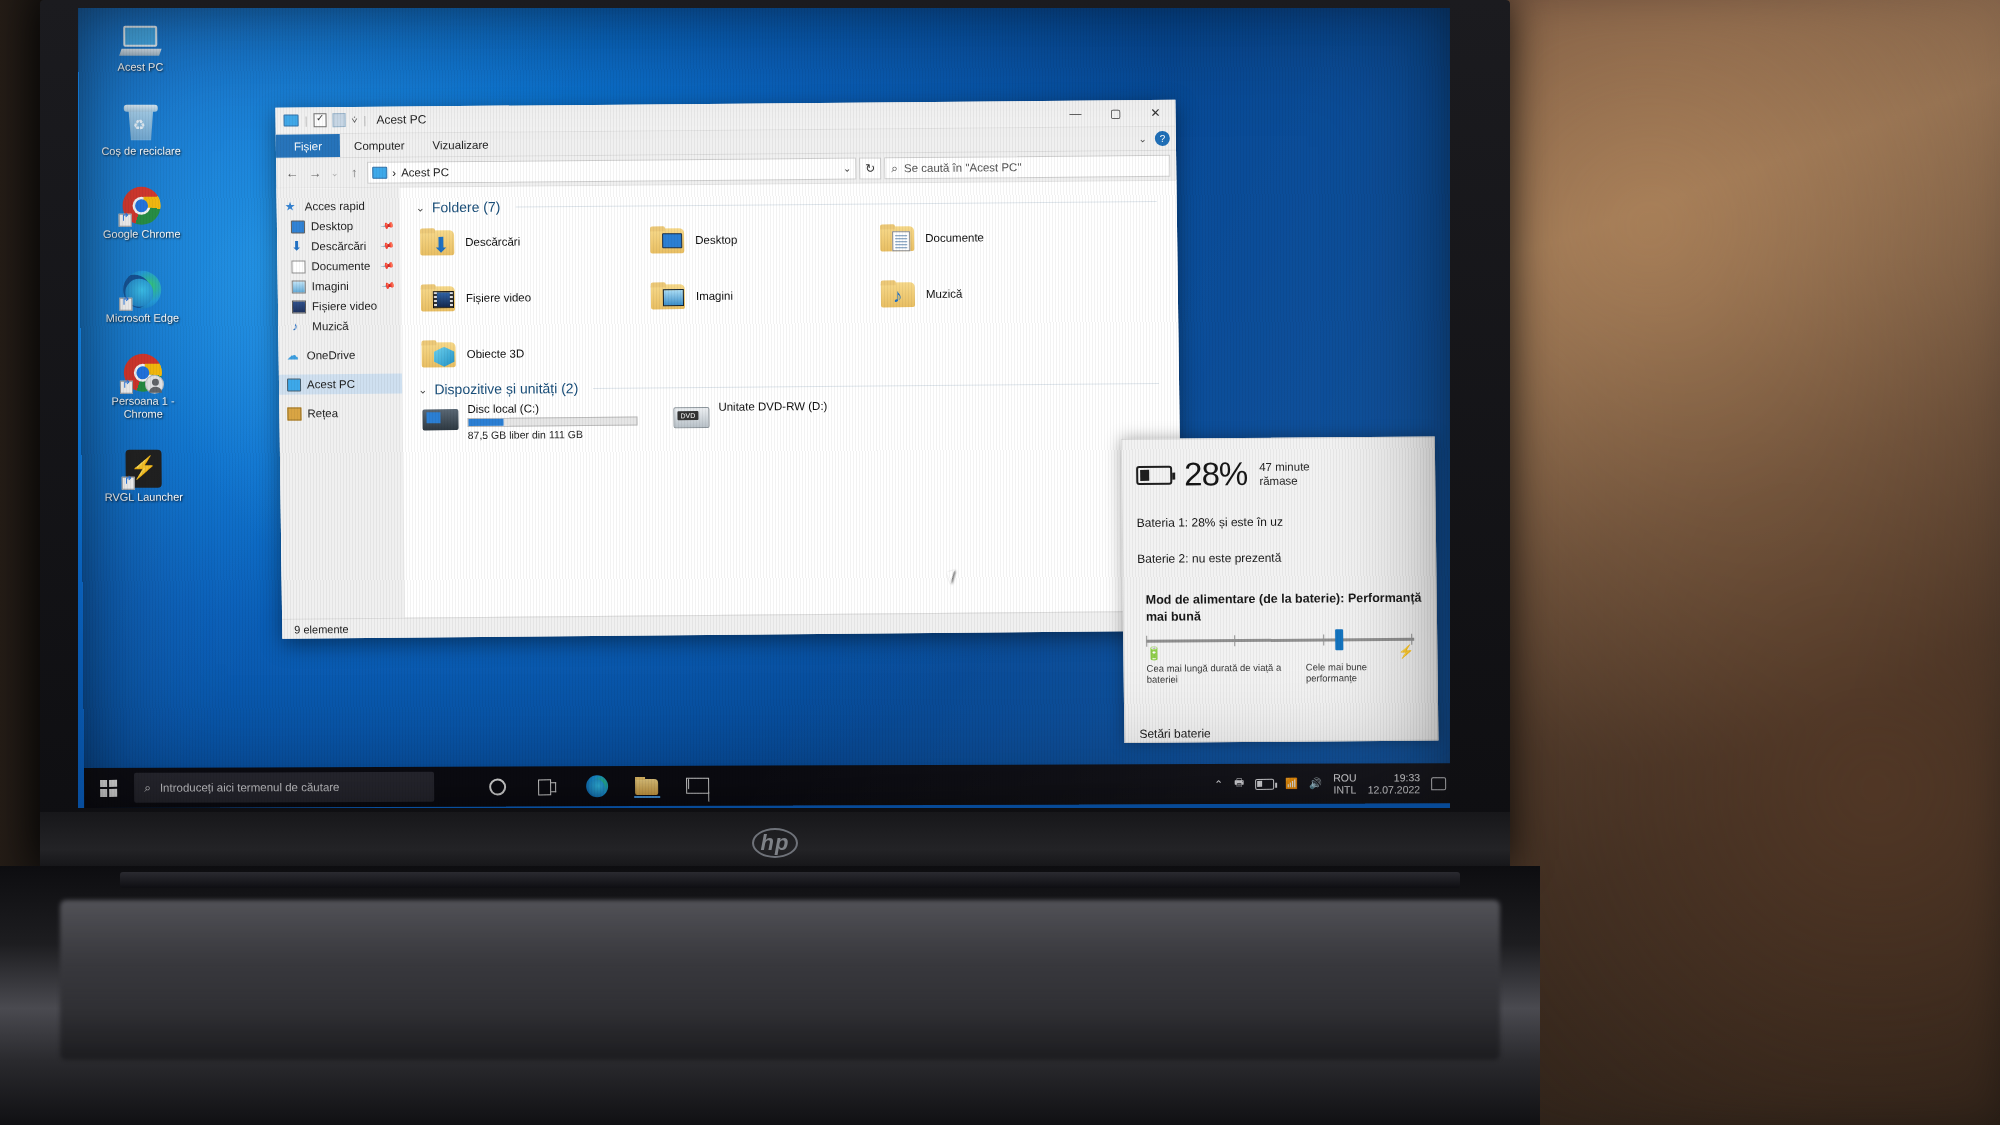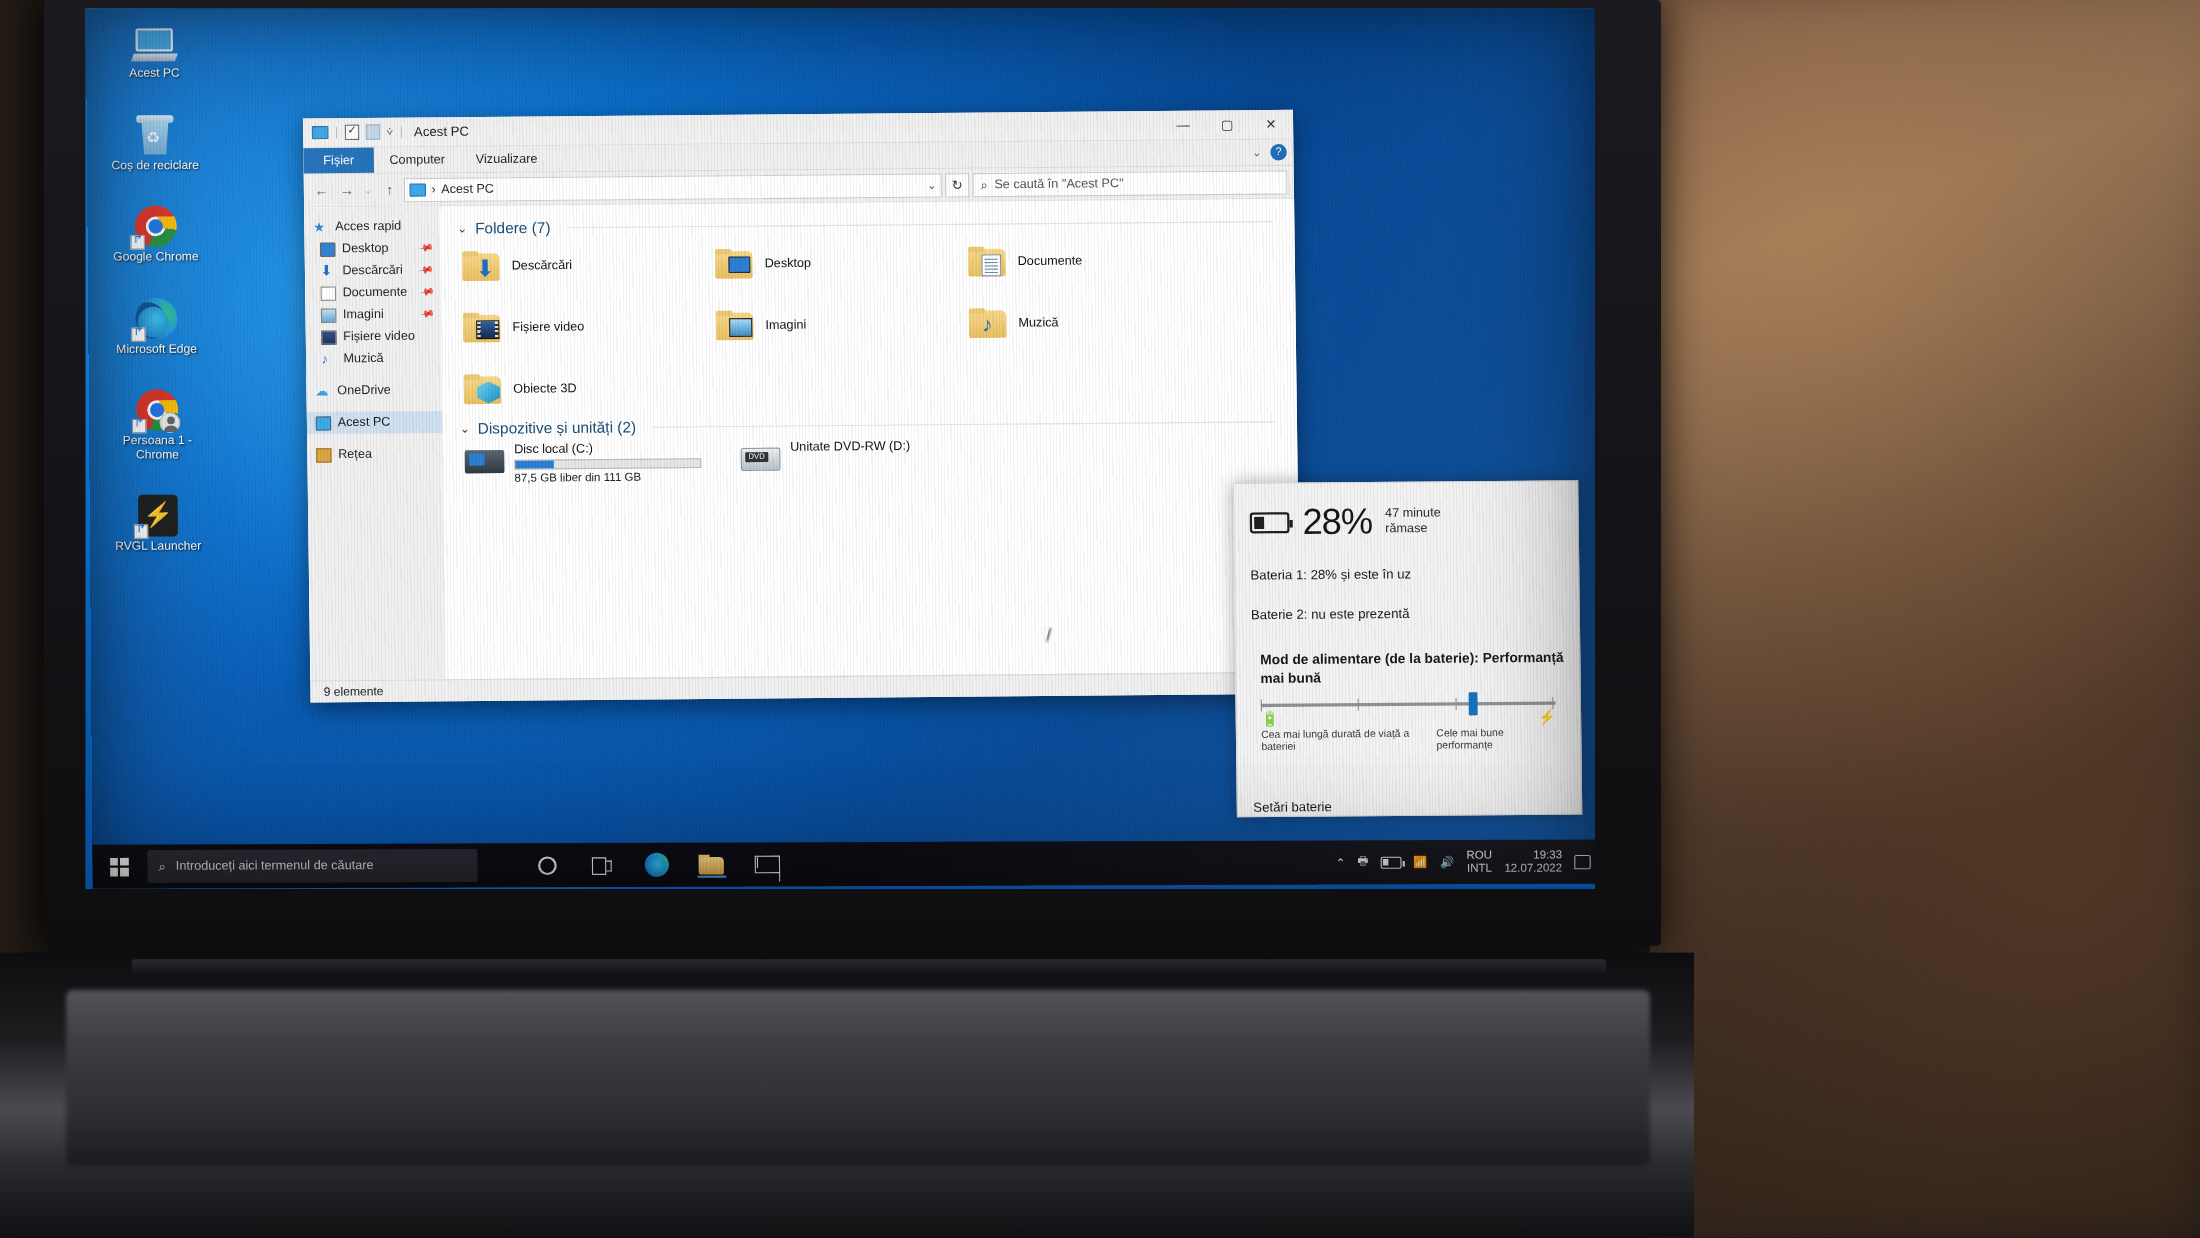--- a/index.html
+++ b/index.html
@@ -663,16 +663,19 @@
           <span class="tray-notif"></span>
         </div>
       </div>
 
       <div class="moire"></div>
       <div class="glare"></div>
       <div class="vignette"></div>
     </div>
   </div>
 
+  <div class="laptop-chin">
+    <div class="hp-logo">hp</div>
+  </div>
   <div class="laptop-base"></div>
   <div class="base-hinge"></div>
   <div class="base-deck"></div>
 </div>
 
 </body></html>

